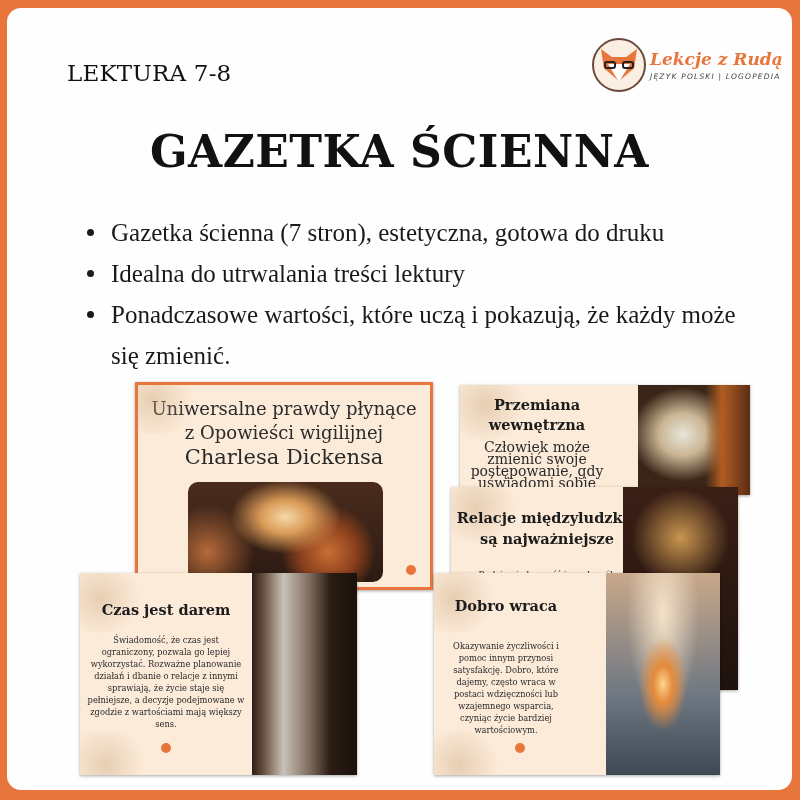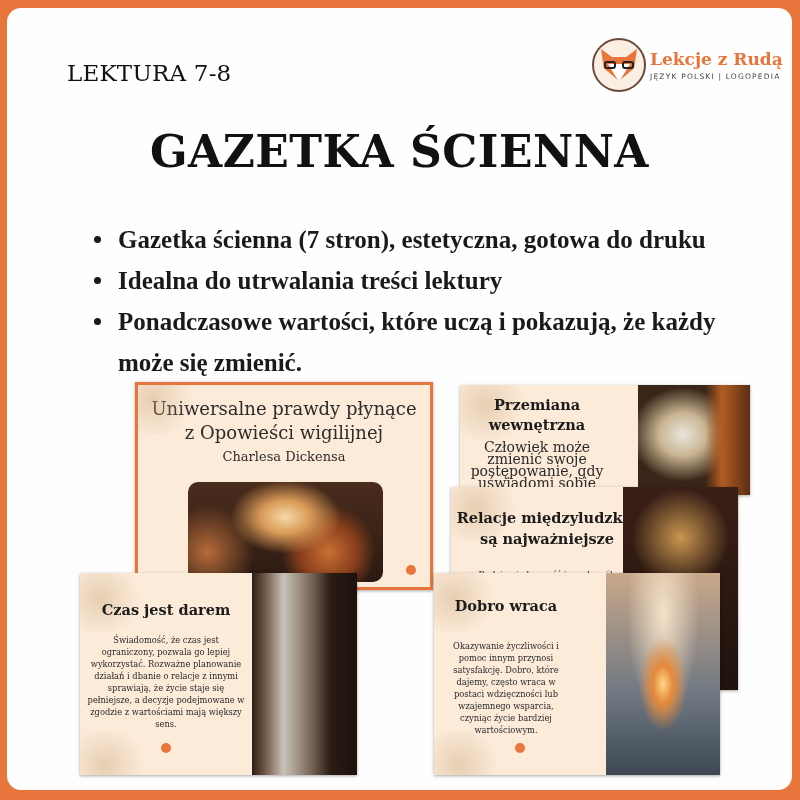--- a/index.html
+++ b/index.html
@@ -5,36 +5,36 @@
   html,body{margin:0;padding:0;}
   body{width:800px;height:800px;background:#e8763c;position:relative;overflow:hidden;font-family:"DejaVu Serif",serif;}
   .frame{position:absolute;left:7px;top:8px;width:785px;height:782px;background:#fefefe;border-radius:14px;overflow:hidden;}
   .badge{position:absolute;left:60px;top:52px;font-family:"DejaVu Serif",serif;font-weight:normal;font-size:23px;color:#111;letter-spacing:0.2px;}
   .logo{position:absolute;left:585px;top:30px;display:flex;align-items:center;}
   .logo-circle{width:50px;height:50px;border-radius:50%;background:#fbeee3;border:2px solid #6b4a3a;position:relative;overflow:hidden;}
   .fox-head{position:absolute;left:7px;top:9px;width:36px;height:32px;background:#e8763c;clip-path:polygon(0 0,30% 25%,70% 25%,100% 0,92% 60%,50% 100%,8% 60%);}
   .fox-face{position:absolute;left:14px;top:24px;width:22px;height:18px;background:#fff;clip-path:polygon(0 0,100% 0,50% 100%);}
   .glasses{position:absolute;left:10px;top:21px;width:30px;height:8px;display:flex;justify-content:space-between;}
   .glasses span{width:12px;height:8px;border:2px solid #222;border-radius:3px;box-sizing:border-box;}
-  .logo-text{margin-left:4px;}
+  .logo-text{margin-left:4px;font-style:italic;}
   .logo-name{font-family:"DejaVu Serif",serif;font-weight:bold;color:#e8763c;font-size:17px;line-height:20px;}
   .logo-sub{font-family:"DejaVu Sans",sans-serif;font-size:7.5px;letter-spacing:1.2px;color:#444;margin-top:3px;}
   .title{position:absolute;left:0;right:0;top:118px;text-align:center;font-family:"DejaVu Serif",serif;font-weight:bold;font-size:44px;color:#111;letter-spacing:0.5px;}
-  .bullets{position:absolute;left:72px;top:200px;width:680px;margin:11px;padding:0;list-style:none;font-family:"Liberation Serif",serif;font-size:25px;color:#1a1a1a;line-height:41px;font-weight:bold;}
+  .bullets{position:absolute;left:72px;top:200px;width:680px;margin:4px;padding:0;list-style:none;font-family:"Liberation Serif",serif;font-size:25px;color:#1a1a1a;line-height:41px;}
   .bullets li{position:relative;padding-left:28px;}
   .bullets li::before{content:"";position:absolute;left:4px;top:17px;width:7px;height:7px;border-radius:50%;background:#1a1a1a;}
   .slide{position:absolute;background:#fcebd9;box-shadow:0 1px 3px rgba(0,0,0,0.35);overflow:hidden;}
   .slide .stain{position:absolute;width:90px;height:70px;border-radius:50%;background:radial-gradient(circle,rgba(205,170,130,0.45),rgba(205,170,130,0) 70%);}
   .slide-head{font-family:"DejaVu Serif",serif;font-weight:bold;color:#1c1c1c;text-align:center;}
   .slide-body{font-family:"DejaVu Serif",serif;color:#2a2a2a;text-align:center;}
   .photo{position:absolute;top:0;bottom:0;}
   .mini-logo{position:absolute;width:10px;height:10px;border-radius:50%;background:#e8763c;}
   .s1{left:135px;top:382px;width:298px;height:208px;border:3px solid #e8763c;box-sizing:border-box;}
   .s1 .slide-head{font-weight:normal;font-size:18px;line-height:24px;margin-top:12px;color:#2b2b2b;}
-  .s1 .slide-head .l3{font-size:13px;}
+  .s1 .slide-head .l3{font-size:21px;}
   .s1 .pic{position:absolute;left:50px;top:97px;width:195px;height:100px;border-radius:10px;background:
     radial-gradient(ellipse at 50% 35%,#f6d9a6 0,#d99a57 18%,rgba(80,45,25,0) 40%),
     radial-gradient(circle at 72% 70%,#c96f34 0,#8a3f1c 18%,rgba(0,0,0,0) 30%),
     radial-gradient(circle at 10% 70%,#b56a3a 0,rgba(0,0,0,0) 25%),
     linear-gradient(180deg,#4a2c1d,#2b1a12);}
   .s2{left:460px;top:385px;width:290px;height:110px;}
   .s2 .photo{left:178px;width:112px;background:
     linear-gradient(90deg,rgba(0,0,0,0) 60%,#b25d22 75%,#5b2d14 100%),
     radial-gradient(ellipse at 40% 45%,#e8e6dc 0,#c9b592 25%,#3a2618 55%),
     #2b1b13;}

